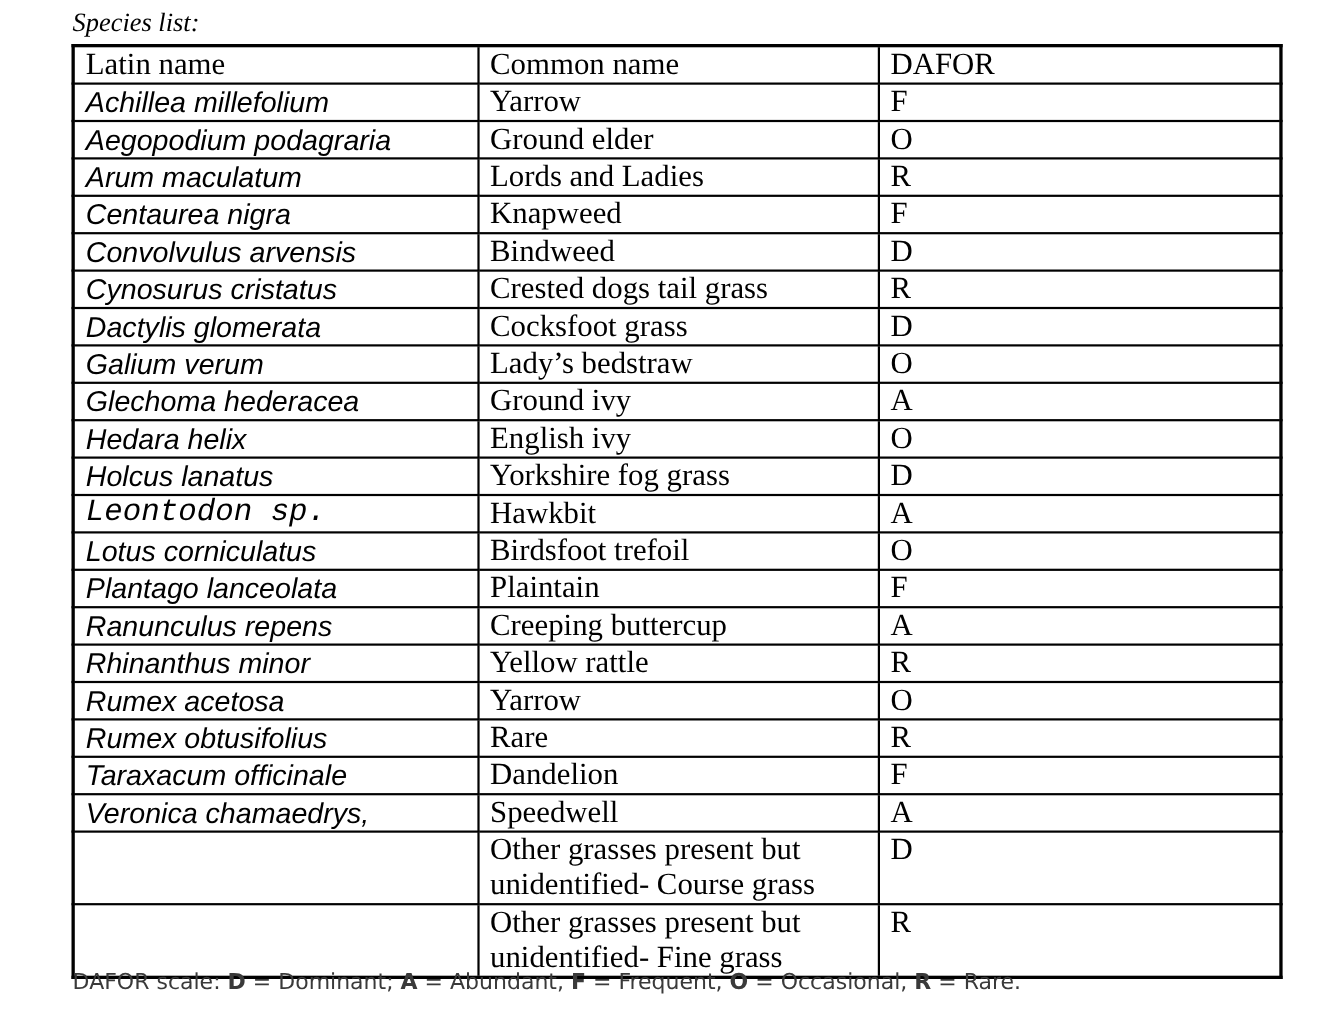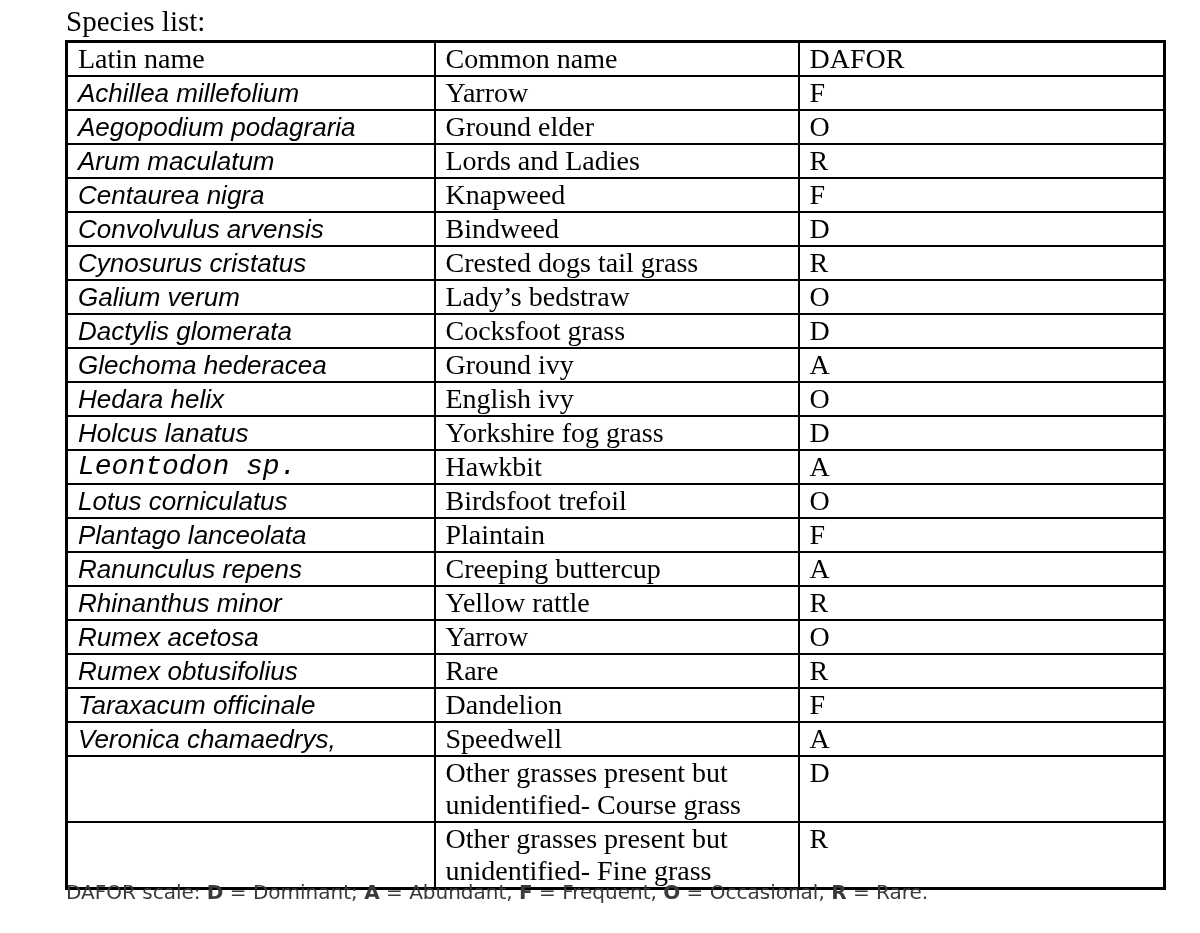--- a/index.html
+++ b/index.html
@@ -6,23 +6,24 @@
   body {
     width: 1200px; height: 933px;
     background: #ffffff;
     position: relative;
     font-family: "Liberation Serif", serif;
     color: #000000;
   }
   .page-title {
     position: absolute;
     left: 66px; top: 4px;
-    font-size: 29px;
+    font-size: 24px;
     line-height: 34px;
     color: #000000;
+    font-style: italic;
   }
   table.species-table {
     position: absolute;
     left: 65px; top: 40px;
     width: 1098px;
     border-collapse: collapse;
     table-layout: fixed;
     border: 3px solid #000000;
   }
   col.c-latin  { width: 368px; }
@@ -106,28 +107,28 @@
         <td class="latin-sans">Convolvulus arvensis</td>
         <td class="common-cell">Bindweed</td>
         <td class="dafor-cell">D</td>
       </tr>
       <tr class="row-single">
         <td class="latin-sans">Cynosurus cristatus</td>
         <td class="common-cell">Crested dogs tail grass</td>
         <td class="dafor-cell">R</td>
       </tr>
       <tr class="row-single">
+        <td class="latin-sans">Dactylis glomerata</td>
+        <td class="common-cell">Cocksfoot grass</td>
+        <td class="dafor-cell">D</td>
+      </tr>
+      <tr class="row-single">
         <td class="latin-sans">Galium verum</td>
         <td class="common-cell">Lady’s bedstraw</td>
         <td class="dafor-cell">O</td>
-      </tr>
-      <tr class="row-single">
-        <td class="latin-sans">Dactylis glomerata</td>
-        <td class="common-cell">Cocksfoot grass</td>
-        <td class="dafor-cell">D</td>
       </tr>
       <tr class="row-single">
         <td class="latin-sans">Glechoma hederacea</td>
         <td class="common-cell">Ground ivy</td>
         <td class="dafor-cell">A</td>
       </tr>
       <tr class="row-single">
         <td class="latin-sans">Hedara helix</td>
         <td class="common-cell">English ivy</td>
         <td class="dafor-cell">O</td>

